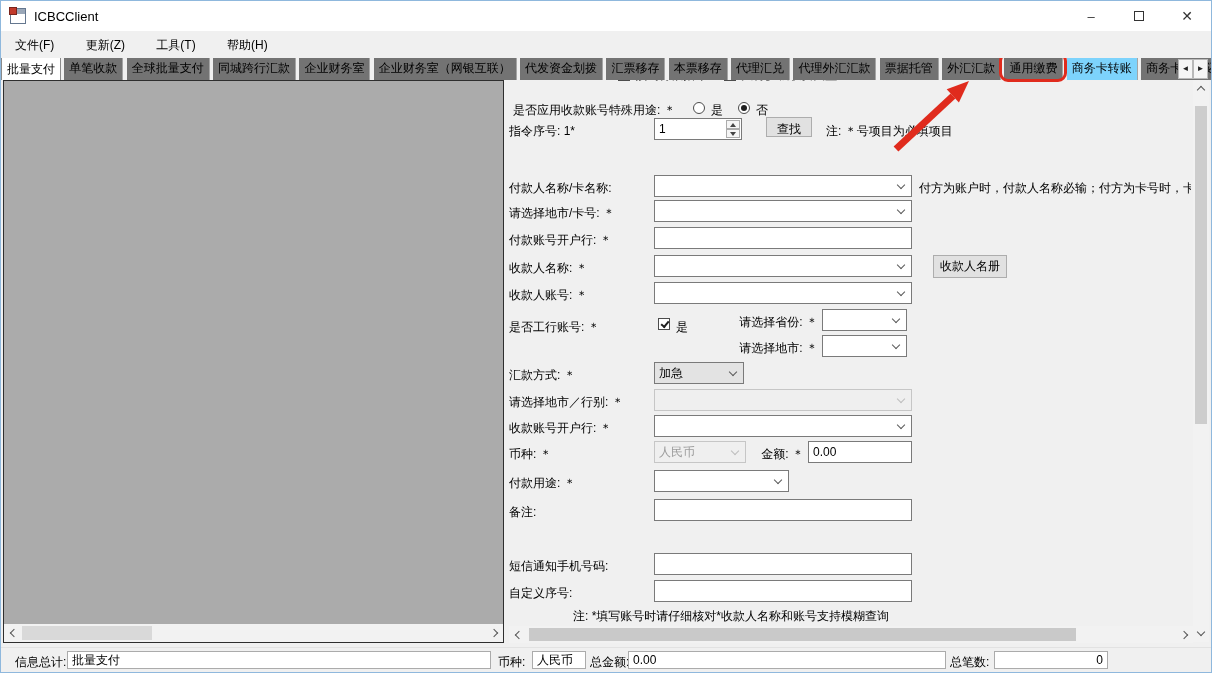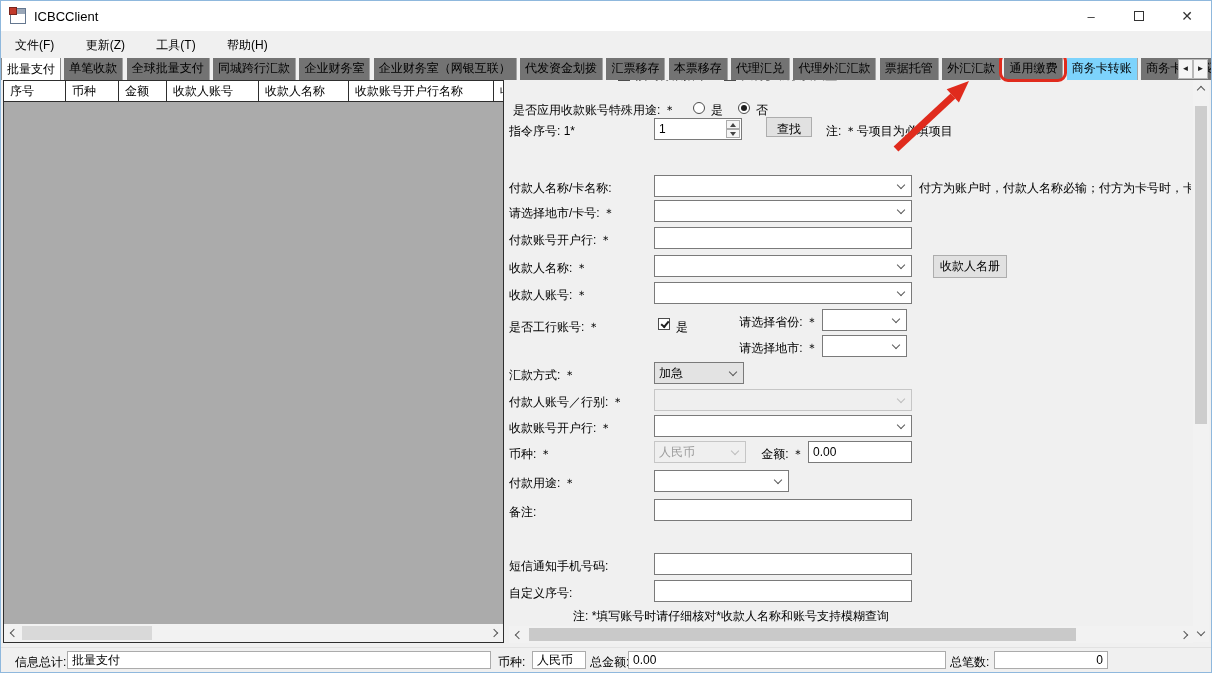--- a/index.html
+++ b/index.html
@@ -132,29 +132,20 @@
     <span class="tab">外汇汇款</span>
     <span class="tab"><span>通用缴费</span><span class="redbox"></span></span>
     <span class="tab hl">商务卡转账</span>
     <span class="tab">商务卡购汇还款</span>
   </div>
   <div class="tabscroll">
     <span class="tsb">◄</span><span class="tsb">►</span>
   </div>
 
   <div class="grid">
-    <div class="grid-header">
-      <div class="gh-cell" style="width:62px">序号</div>
-      <div class="gh-cell" style="width:53px">币种</div>
-      <div class="gh-cell" style="width:48px">金额</div>
-      <div class="gh-cell" style="width:92px">收款人账号</div>
-      <div class="gh-cell" style="width:90px">收款人名称</div>
-      <div class="gh-cell" style="width:145px">收款账号开户行名称</div>
-      <div class="gh-cell" style="width:9px;border-right:none">收</div>
-    </div>
     <div class="grid-body"></div>
     <div class="hscroll">
       <div class="hs-arrow left">
           <span class="chev l"></span>
         </div>
       <div class="hs-thumb" style="left:18px;width:130px"></div>
       <div class="hs-arrow right">
           <span class="chev r"></span>
         </div>
     </div>
@@ -211,21 +202,21 @@
         <span class="ch"></span>
       </div>
     <div class="note" style="left:735px;top:339px;width:82px;text-align:right">请选择地市: ＊</div>
     <div class="field combo" style="left:821px;top:334px;width:85px">
         <span class="ch"></span>
       </div>
 
     <div class="flabel" style="top:366px">汇款方式: ＊</div>
     <div class="field combo gray" style="left:653px;top:361px;width:90px"><span>加急</span><span class="ch"></span></div>
 
-    <div class="flabel" style="top:393px">付款人账号／行别: ＊</div>
+    <div class="flabel" style="top:393px">请选择地市／行别: ＊</div>
     <div class="field combo disabled" style="left:653px;top:388px;width:258px">
         <span class="ch"></span>
       </div>
 
     <div class="flabel" style="top:419px">收款账号开户行: ＊</div>
     <div class="field combo" style="left:653px;top:414px;width:258px">
         <span class="ch"></span>
       </div>
 
     <div class="flabel" style="top:445px">币种: ＊</div>

